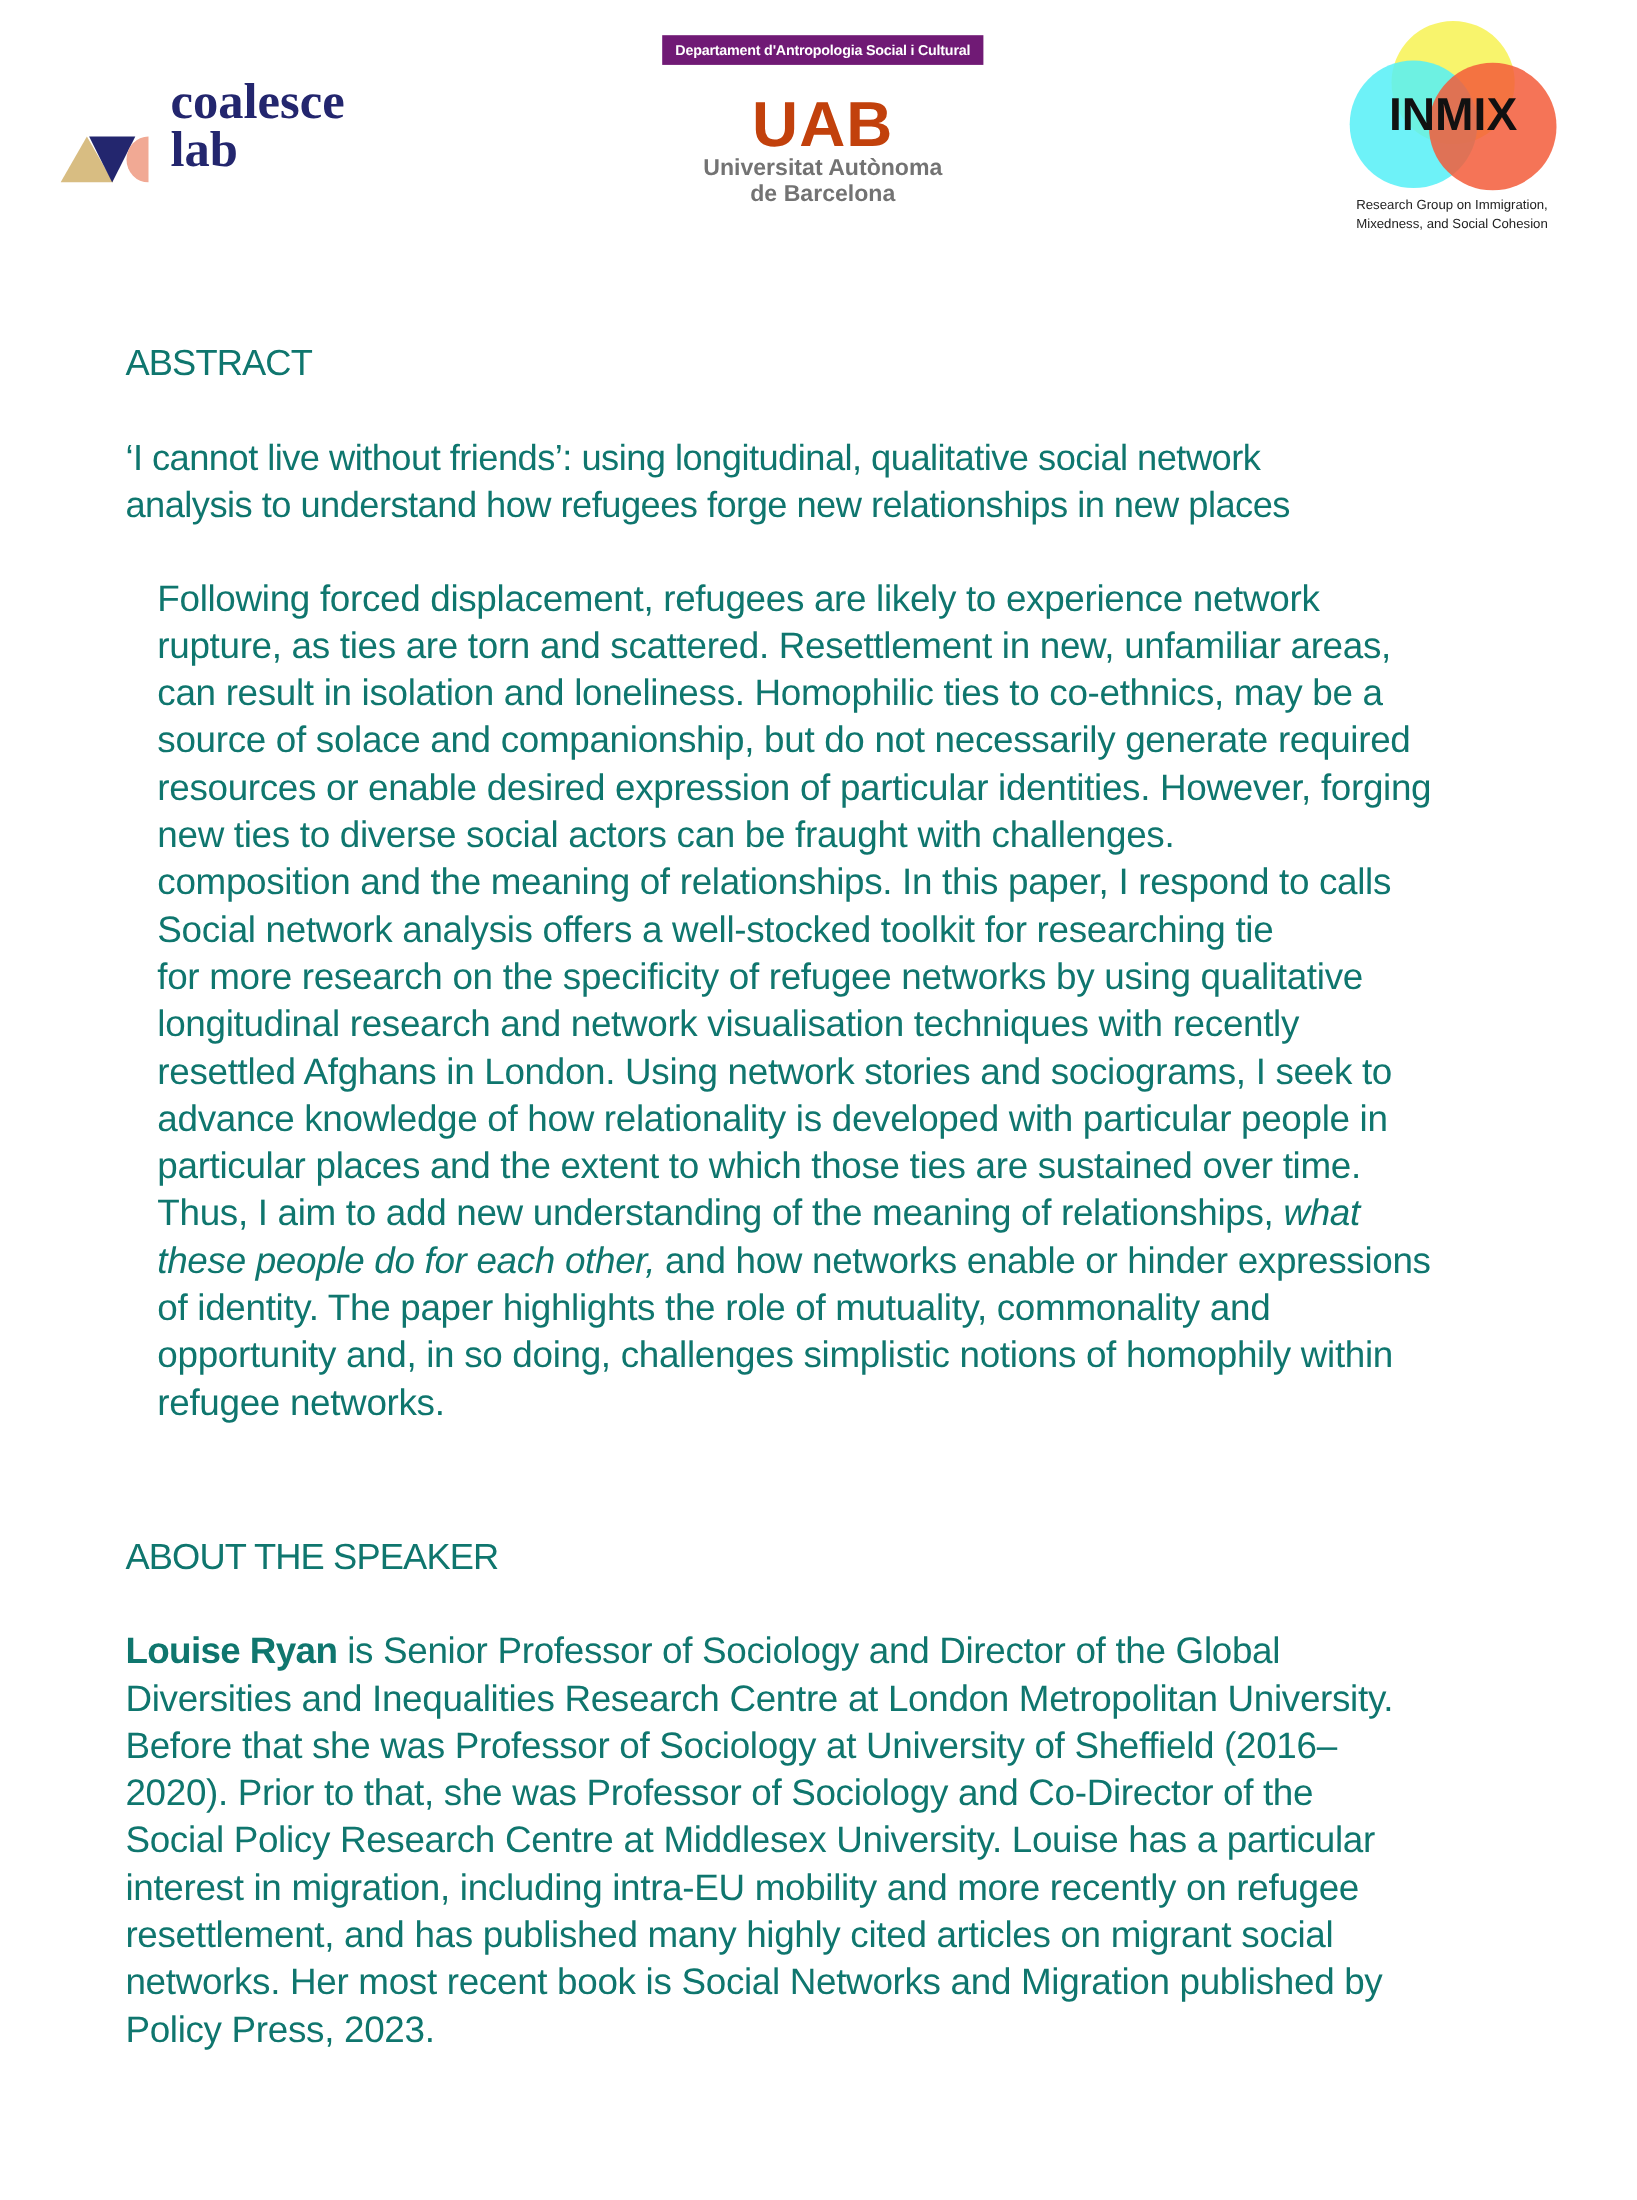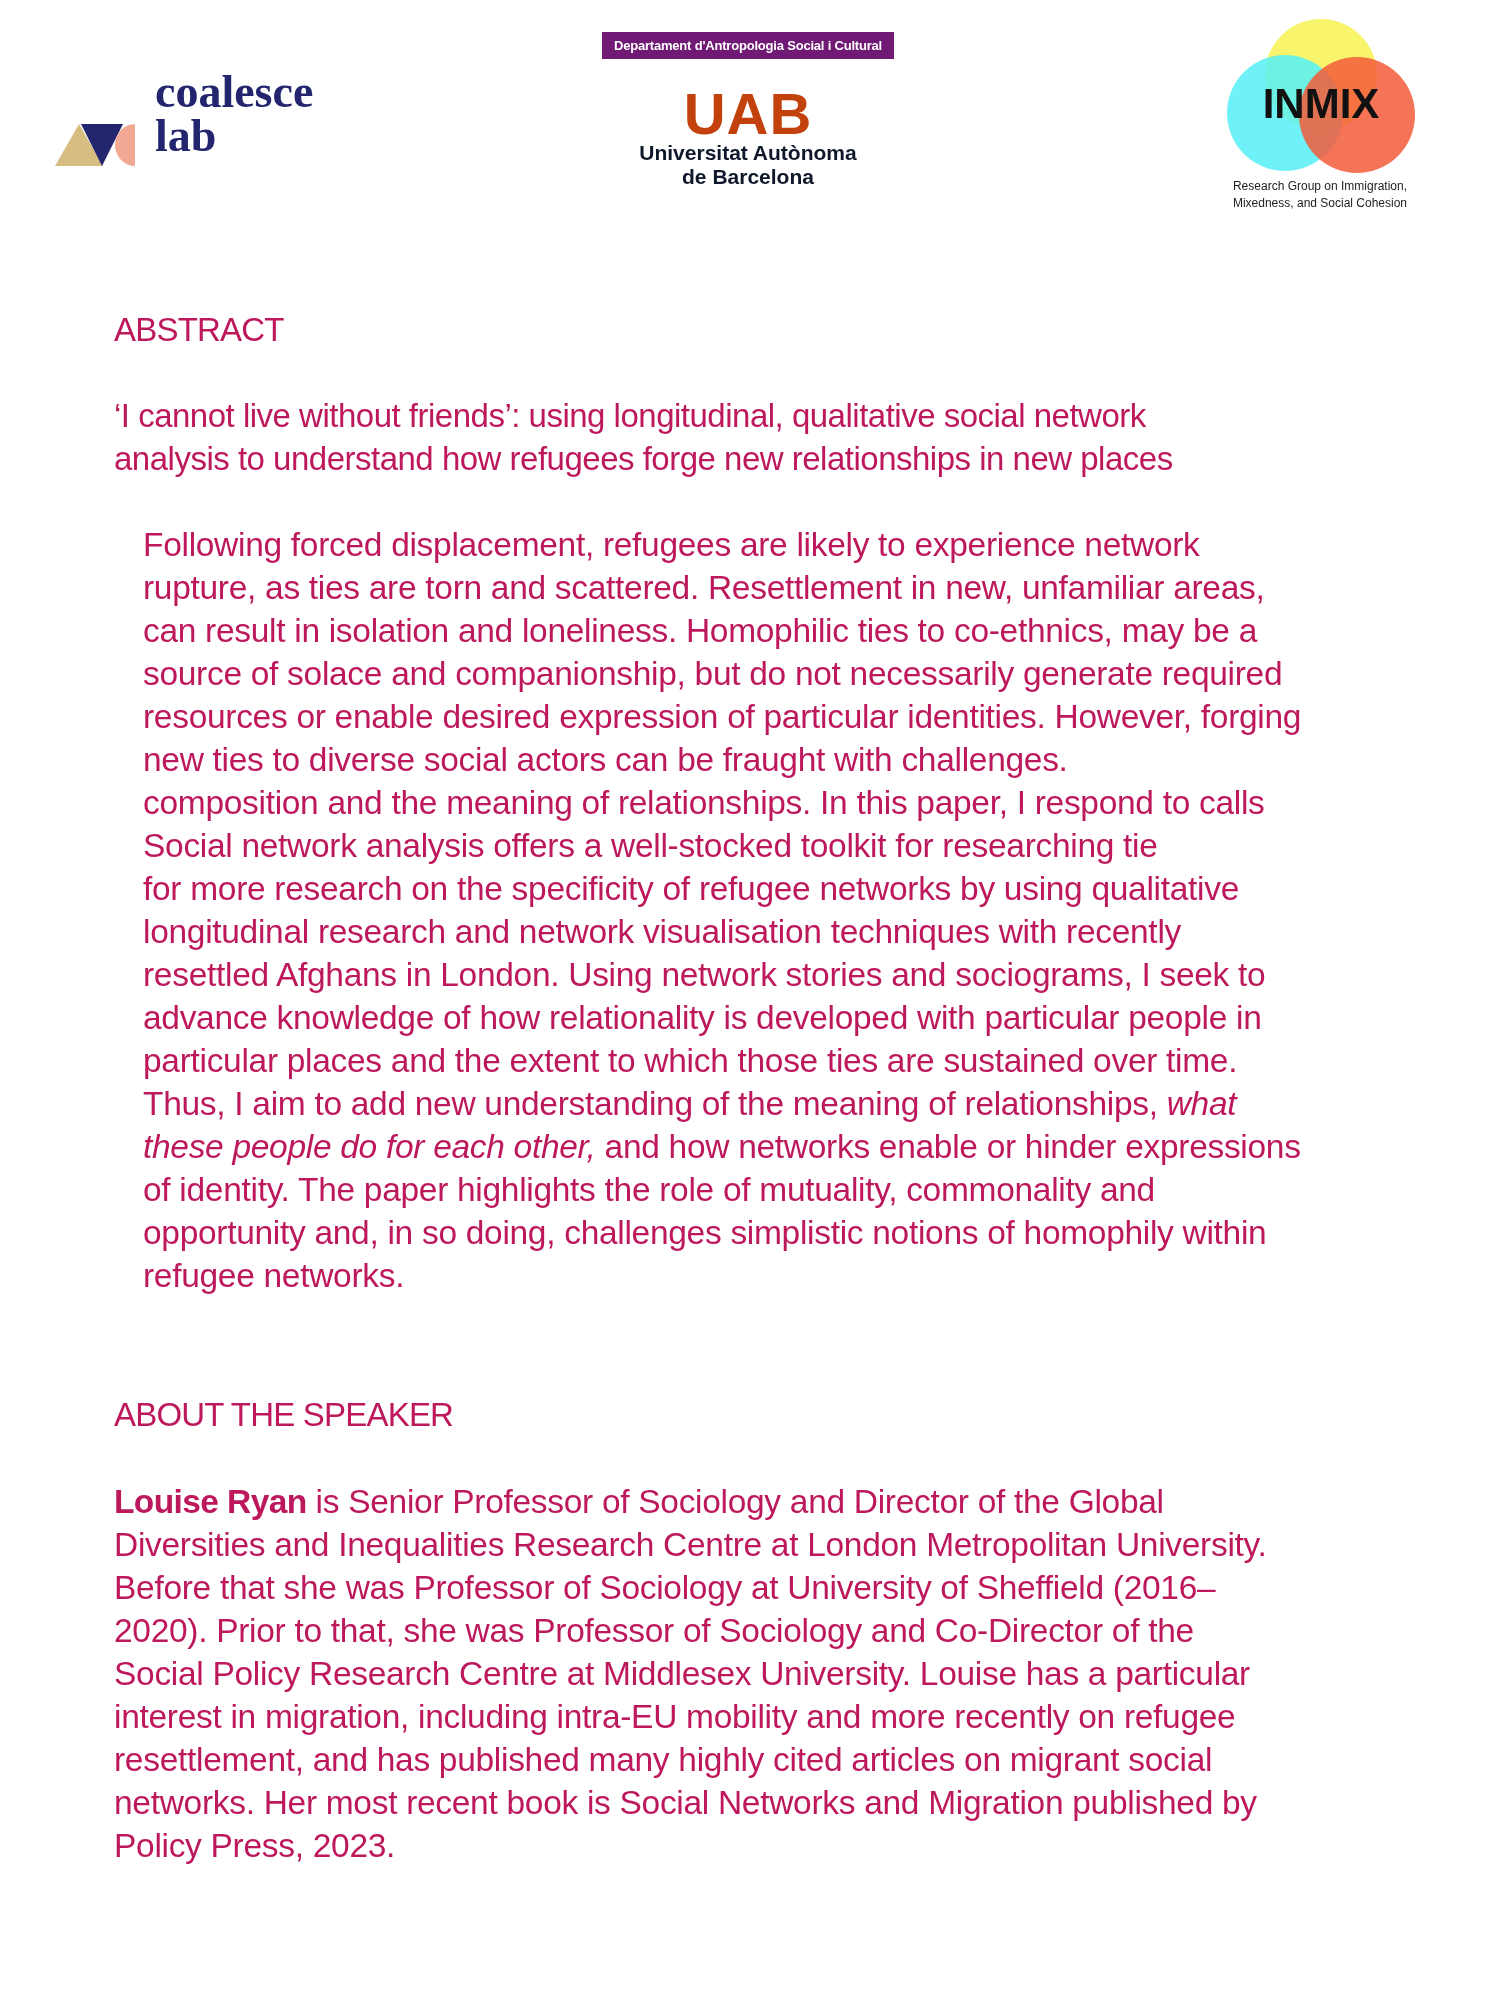--- a/index.html
+++ b/index.html
@@ -6,28 +6,28 @@
   body { width: 1488px; height: 2000px; position: relative; overflow: hidden; font-family: "Liberation Sans", sans-serif; color: #111; }
 
   
   .logo-coalesce { position: absolute; left: 55px; top: 70px; width: 320px; height: 110px; }
   .coalesce-shapes { position: absolute; left: 0; top: 52px; width: 90px; height: 44px; }
   .coalesce-text { position: absolute; left: 100px; top: 0; font-family: Liberation Serif, serif; font-weight: bold; color: #23266e; font-size: 46px; line-height: 44px; letter-spacing: 0px; }
 
   .logo-uab { position: absolute; left: 538px; top: 32px; width: 420px; height: 180px; text-align: center; }
   .uab-dept { display: inline-block; background: #701a75; color: #fff; font-weight: bold; font-size: 13px; padding: 6px 12px; letter-spacing: -0.2px; }
   .uab-acronym { color: #c2410c; font-weight: bold; font-size: 58px; line-height: 54px; margin-top: 28px; letter-spacing: 1px; }
-  .uab-name { color: #0f172a; font-weight: bold; font-size: 21px; line-height: 24px; }
+  .uab-name { color: #737373; font-weight: bold; font-size: 21px; line-height: 24px; }
 
   .logo-inmix { position: absolute; left: 1215px; top: 15px; width: 230px; height: 205px; }
   .inmix-svg { position: absolute; left: 0; top: 0; }
   .inmix-caption { position: absolute; left: 0; top: 163px; width: 210px; text-align: center; font-size: 12px; line-height: 17px; color: #222; }
 
   
-  .content { position: absolute; left: 114px; top: 310px; width: 1280px; font-family: "Liberation Sans", sans-serif; color: #be185d; }
+  .content { position: absolute; left: 114px; top: 310px; width: 1280px; font-family: "Liberation Sans", sans-serif; color: #0f766e; }
   .section-heading { font-size: 33px; line-height: 40px; margin: 0; font-weight: normal; letter-spacing: -0.8px; }
   .abstract-title { font-size: 33px; line-height: 43px; margin: 44px 0 0 0; letter-spacing: -0.5px; }
   .abstract-body { font-size: 33.5px; line-height: 43px; margin-top: 43px; letter-spacing: -0.3px; margin-left: 29px; }
   .abstract-body p { margin: 0; }
   .speaker-heading { margin-top: 98px; }
   .speaker-body { font-size: 33.5px; line-height: 43px; margin-top: 45px; letter-spacing: -0.3px; }
   .speaker-name { font-weight: bold; letter-spacing: -0.6px; }
   .ital { font-style: italic; }
 </style>
 </head>

